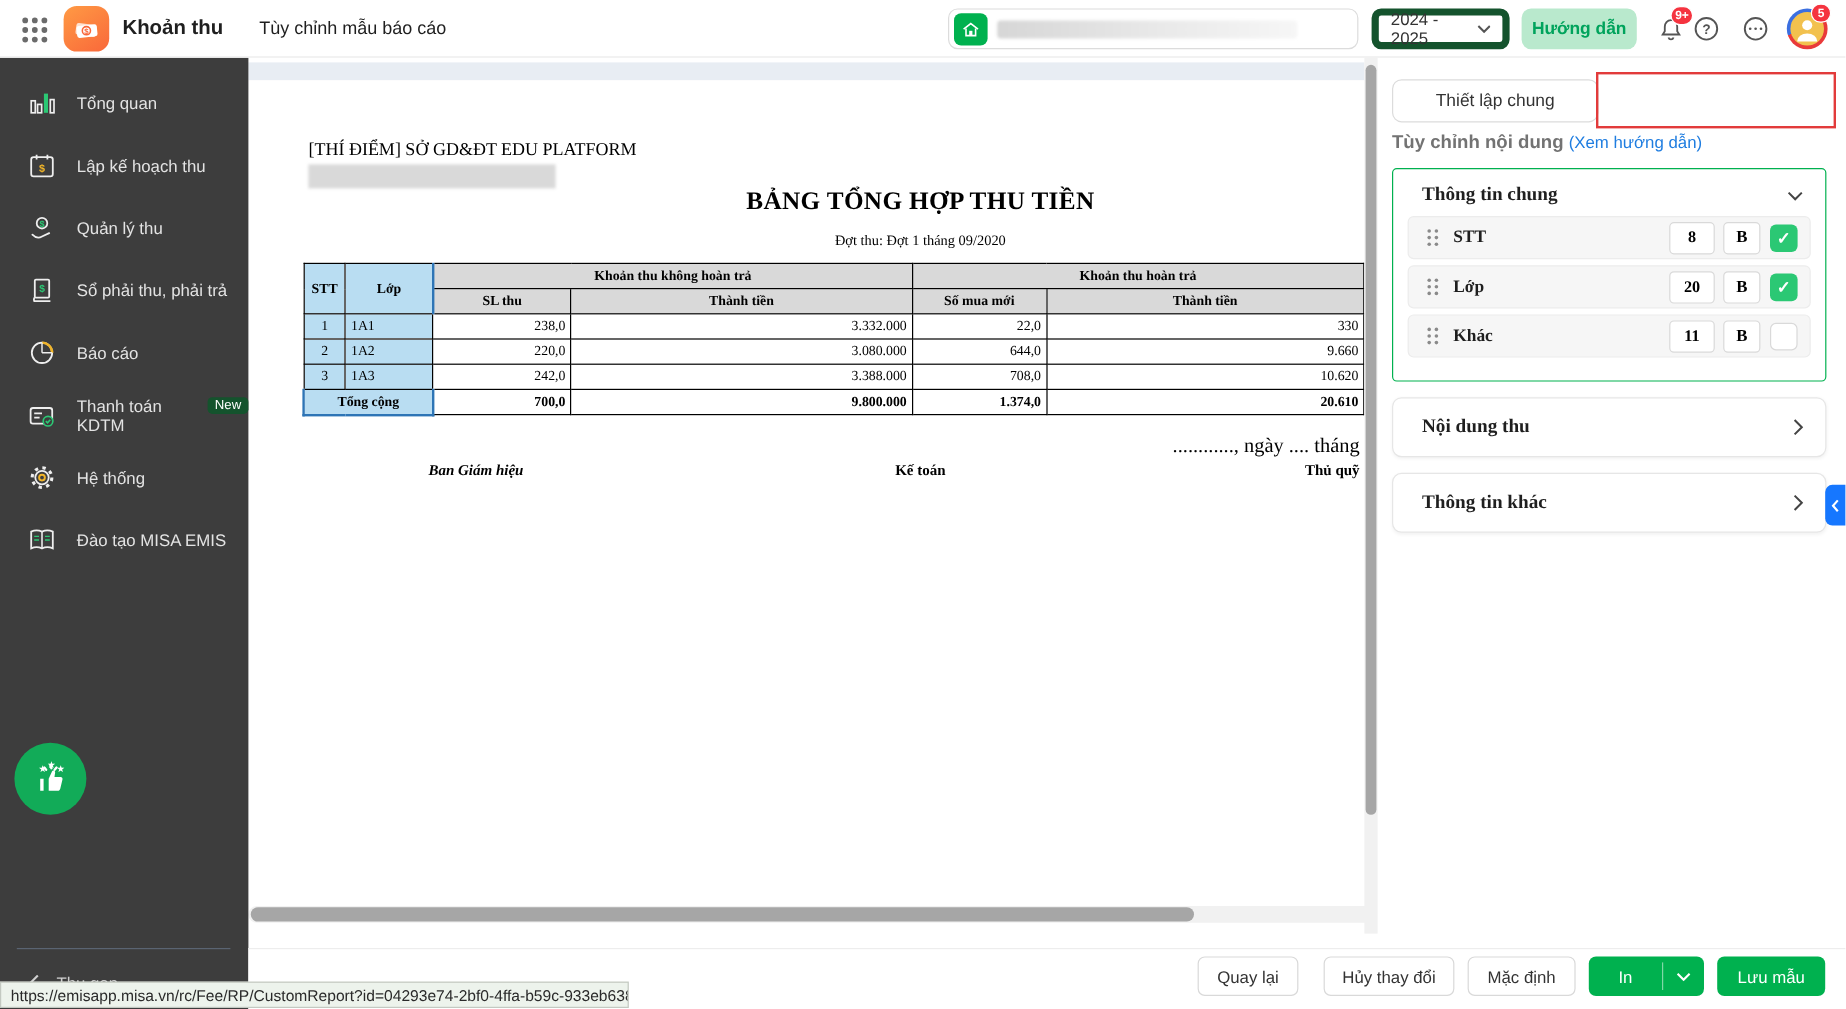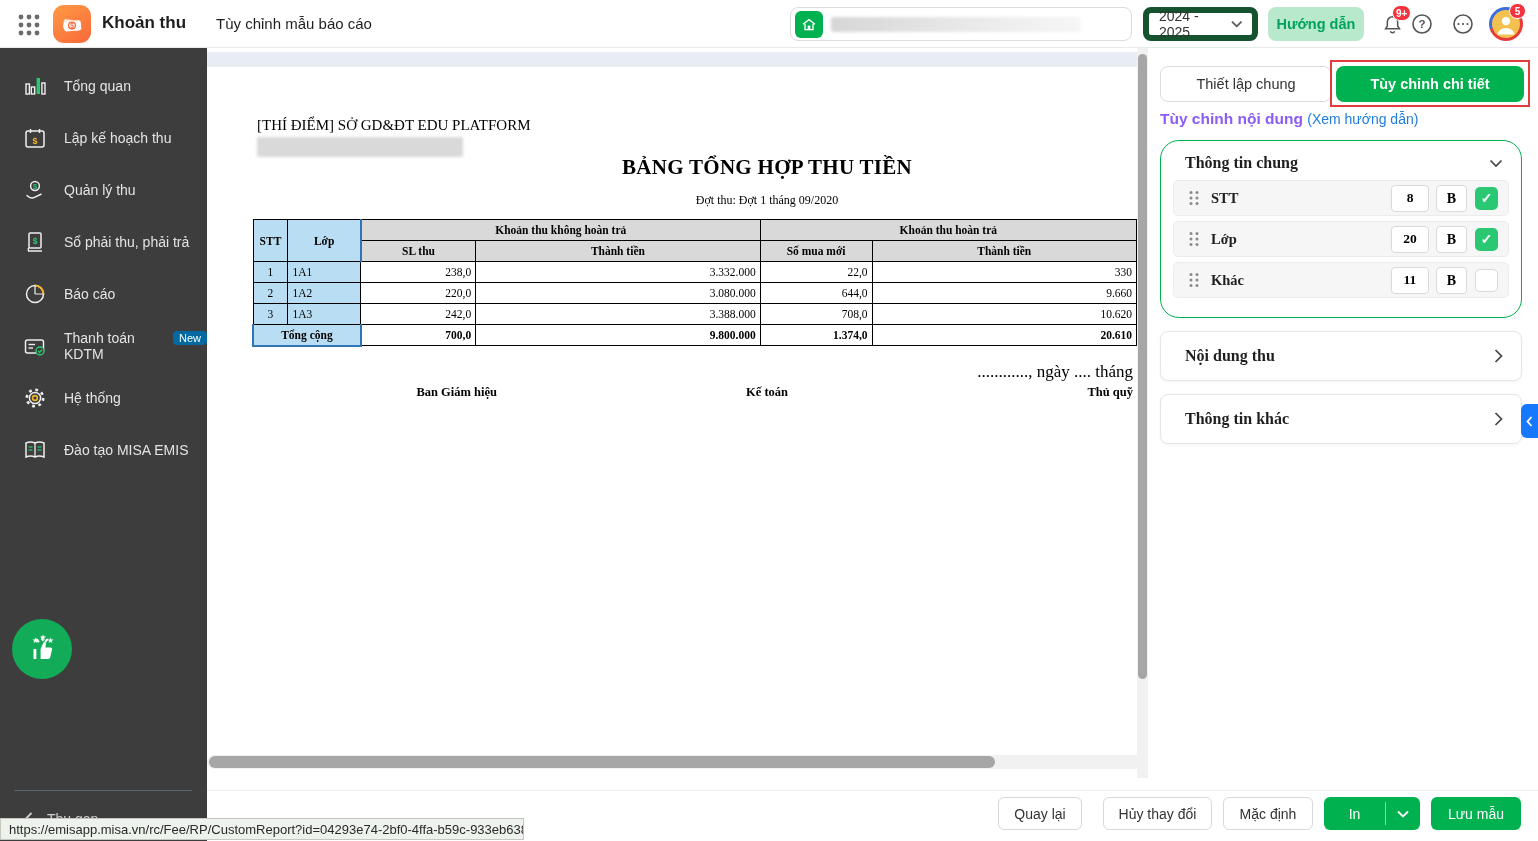--- a/index.html
+++ b/index.html
@@ -26,21 +26,21 @@
   .badge { position:absolute; background:#f5333f; color:#fff; border-radius:9px; font-size:10px; font-weight:bold;
            min-width:17px; height:16px; line-height:16px; text-align:center; padding:0 3px; border:1.5px solid #fff; }
   .avatar-ring { position:absolute; left:1489px; top:7px; width:34px; height:34px; border-radius:50%;
            background:conic-gradient(#3b6fe0 0 12%, #e93a3a 12% 70%, #3b6fe0 70% 100%); cursor:pointer; }
   .avatar-in { position:absolute; left:3px; top:3px; width:28px; height:28px; border-radius:50%; background:#f2c14e; overflow:hidden; }
 
   
   #sidebar { position:absolute; top:48px; left:0; width:207px; height:793px; background:#3d3d3d; z-index:10; }
   .side-item { display:flex; align-items:center; gap:16px; padding:0 0 0 22px; height:52px; color:#e3e3e3; font-size:14px; cursor:pointer; }
   .side-icon { width:26px; height:26px; flex:0 0 26px; display:flex; align-items:center; justify-content:center; }
-  .new-badge { background:#0369a1; color:#fff; font-size:11px; border-radius:4px; padding:1px 6px; margin-left:6px; position:relative; top:-8px; }
+  .new-badge { background:#14532d; color:#fff; font-size:11px; border-radius:4px; padding:1px 6px; margin-left:6px; position:relative; top:-8px; }
   .like-circle { position:absolute; left:12px; top:571px; width:60px; height:60px; border-radius:50%; background:#12ab58;
                  display:flex; align-items:center; justify-content:center; cursor:pointer; }
   .side-divider { position:absolute; left:14px; bottom:50px; width:178px; border-top:1px solid #5a6472; }
   .collapse-row { position:absolute; left:24px; bottom:14px; display:flex; gap:14px; color:#cfcfcf; font-size:14px; cursor:pointer; align-items:center; }
 
   
   #content { position:absolute; top:48px; left:207px; width:941px; height:742px; background:#fff; }
   .top-strip { position:absolute; top:4px; left:0; width:930px; height:15px; background:#e8edf3; }
   .report-page { position:absolute; top:19px; left:0; width:930px; height:700px; background:#fff; overflow:hidden;
                  font-family:"Liberation Serif",serif; color:#000; }
@@ -73,23 +73,23 @@
   .hscroll { position:absolute; top:707px; left:0px; width:938px; height:14px; background:#f1f1f1; border-radius:7px; }
   .hscroll .thumb { position:absolute; top:1px; left:2px; width:786px; height:12px; background:#a6a6a6; border-radius:6px; }
 
   
   #panel { position:absolute; top:48px; left:1148px; width:390px; height:742px; background:#fff; }
   .tab { position:absolute; top:18px; height:36px; border-radius:8px; font-size:14.5px; display:flex; align-items:center; justify-content:center; cursor:pointer; }
   .tab.inactive { left:12px; width:172px; background:#fff; border:1px solid #dcdcdc; color:#333; }
   .tab.active { left:188px; width:188px; background:#00b14f; color:#fff; font-weight:bold; border:none; }
   .red-box { position:absolute; left:182px; top:12px; width:200px; height:47px; border:2.5px solid #e23b3b; pointer-events:none; z-index:6; }
   .content-title-row { position:absolute; left:12px; top:62px; font-size:15.5px; }
-  .content-title-row b { color:#8b5cf6; font-weight:bold; }
+  .content-title-row b { color:#737373; font-weight:bold; }
   .link { color:#1f7de0; cursor:pointer; font-size:14px; }
-  .gcard { position:absolute; left:12px; top:92px; width:362px; height:178px; border:1.5px solid #00b14f; border-radius:19px; background:#fff; }
+  .gcard { position:absolute; left:12px; top:92px; width:362px; height:178px; border:1.5px solid #00b14f; border-radius:4px; background:#fff; }
   .gcard-head { display:flex; align-items:center; justify-content:space-between; padding:13px 18px 8px 24px;
                 font-family:"Liberation Serif",serif; font-weight:bold; font-size:16px; color:#1f1f1f; cursor:pointer; }
   .field-row { position:relative; margin:0 12px 5px 12px; height:36px; background:#f6f6f6; border:1px solid #ececec; border-radius:5px;
                display:flex; align-items:center; }
   .drag { width:14px; margin:0 10px 0 13px; color:#8a8a8a; cursor:grab; }
   .f-label { font-family:"Liberation Serif",serif; font-weight:bold; font-size:14.5px; color:#1f1f1f; flex:1; }
   .w-input { width:38px; height:27px; border:1px solid #d9d9d9; border-radius:4px; text-align:center; font-size:13.5px;
              font-family:"Liberation Serif",serif; font-weight:bold; background:#fff; margin-right:7px; }
   .b-btn { width:31px; height:27px; border:1px solid #d9d9d9; border-radius:4px; background:#fff; text-align:center;
            font-family:"Liberation Serif",serif; font-weight:bold; font-size:14px; line-height:25px; margin-right:8px; cursor:pointer; }
@@ -370,37 +370,36 @@
             <td class="tot-label" colspan="2">Tổng cộng</td>
             <td class="num">700,0</td>
             <td class="num">9.800.000</td>
             <td class="num">1.374,0</td>
             <td class="num">20.610</td>
           </tr>
         </tbody>
       </table>
 
       <div class="date-line">............, ngày .... tháng</div>
-      <div class="sig" style="left:150px; width:140px; text-align:right;">Ban Giám hiệu</div>
+      <div class="sig" style="left:150px; width:140px; text-align:left;font-style:italic;">Ban Giám hiệu</div>
       <div class="sig" style="left:500px; width:120px; text-align:center;">Kế toán</div>
       <div class="sig" style="right:4px;">Thủ quỹ</div>
     </div>
 
     <div class="hscroll">
         <div class="thumb"></div>
       </div>
   </div>
 
   <div class="vscroll">
       <div class="thumb"></div>
     </div>
 
   <div id="panel">
     <div class="tab inactive">Thiết lập chung</div>
-    <div class="tab active">Tùy chỉnh chi tiết</div>
     <div class="red-box"></div>
 
     <div class="content-title-row">
       <b>Tùy chỉnh nội dung</b>
       <span class="link">(Xem hướng dẫn)</span>
     </div>
 
     <div class="gcard">
       <div class="gcard-head">
         <span>Thông tin chung</span>

